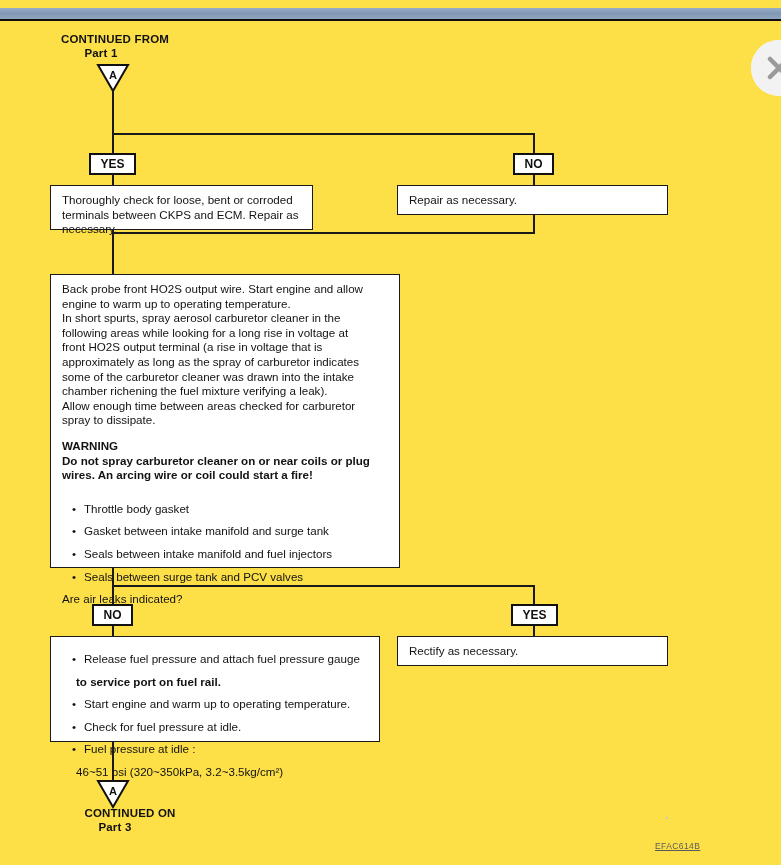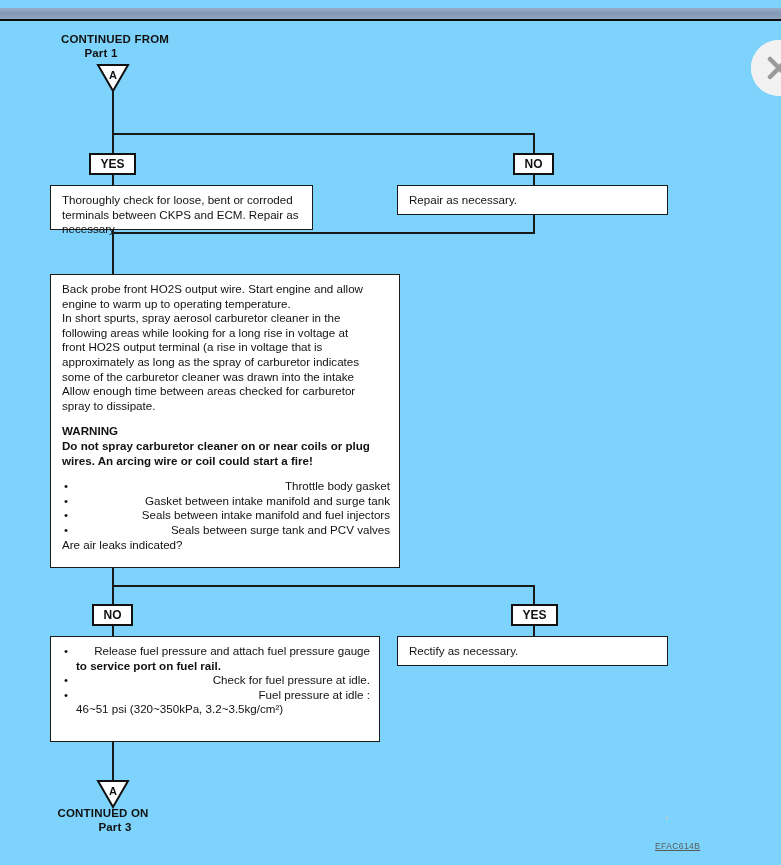--- a/index.html
+++ b/index.html
@@ -11,21 +11,21 @@
     height: 865px;
     background: #ffffff;
     font-family: "Liberation Sans", sans-serif;
     overflow: hidden;
     position: relative;
   }
   #root {
     position: relative;
     width: 781px;
     height: 865px;
-    background: #7dd3fc;
+    background: #fde047;
   }
 
   
   .top-bar {
     position: absolute;
     left: 0;
     top: 8px;
     width: 781px;
     height: 13px;
     background: linear-gradient(to bottom, #97acc6 0%, #8098b5 50%, #90a6be 100%);
@@ -132,22 +132,21 @@
     margin: 0;
   }
   .bullets {
     margin: 0;
     padding: 0;
     list-style: none;
   }
   .bullets li {
     position: relative;
     padding-left: 14px;
-    margin: 0;
-    text-align: right;
+    margin: 8px;
   }
   .bullets li:before {
     content: "\2022";
     position: absolute;
     left: 2px;
     top: 0;
   }
   .tail-q {
     margin-top: 11px;
   }
@@ -218,20 +217,21 @@
     <div class="hline" style="left:112px; top:210px; width:423px;"></div>
 
     <div class="proc-box" style="left:50px; top:252px; width:350px; height:294px;">
       <p>Back probe front HO2S output wire. Start engine and allow</p>
       <p>engine to warm up to operating temperature.</p>
       <p>In short spurts, spray aerosol carburetor cleaner in the</p>
       <p>following areas while looking for a long rise in voltage at</p>
       <p>front HO2S output terminal (a rise in voltage that is</p>
       <p>approximately as long as the spray of carburetor indicates</p>
       <p>some of the carburetor cleaner was drawn into the intake</p>
+      <p>chamber richening the fuel mixture verifying a leak).</p>
       <p>Allow enough time between areas checked for carburetor</p>
       <p>spray to dissipate.</p>
 
       <div class="spacer"></div>
 
       <p class="warn-title">WARNING</p>
       <p class="warn-body">Do not spray carburetor cleaner on or near coils or plug</p>
       <p class="warn-body">wires. An arcing wire or coil could start a fire!</p>
 
       <div class="spacer"></div>
@@ -259,39 +259,40 @@
 
     <div class="proc-box" style="left:50px; top:614px; width:330px; height:106px;">
       <ul class="bullets">
         <li>
           <span>Release fuel pressure and attach fuel pressure gauge</span>
           
         </li>
       </ul>
       <p style="padding-left:14px; margin:0;font-weight:bold;">to service port on fuel rail.</p>
       <ul class="bullets">
+        <li>Start engine and warm up to operating temperature.</li>
         <li>Check for fuel pressure at idle.</li>
         <li>Fuel pressure at idle :</li>
       </ul>
       <p style="padding-left:14px; margin:0;">46~51 psi (320~350kPa, 3.2~3.5kg/cm²)</p>
     </div>
 
     <div class="proc-box" style="left:397px; top:614px; width:271px; height:30px;">
       <p>Rectify as necessary.</p>
     </div>
 
     <div class="vline" style="left:112px; top:720px; height:40px;"></div>
 
     <div class="tri-connector" style="left:96px; top:757px;">
       <svg width="34" height="30" viewBox="0 0 34 30">
         <polygon points="2,2 32,2 17,28" fill="#ffffff" stroke="#111111" stroke-width="2"></polygon>
         <text x="17" y="16" font-family="Liberation Sans, sans-serif" font-size="11" font-weight="bold" fill="#111111" text-anchor="middle">A</text>
       </svg>
     </div>
 
-    <div class="caption" style="left:18px; top:784px; width:170px;">CONTINUED ON</div>
+    <div class="caption" style="left:45px; top:784px; width:170px;">CONTINUED ON</div>
     <div class="caption" style="left:30px; top:798px; width:170px;">Part 3</div>
 
     <div class="speck" style="left:666px; top:795px;"></div>
     <div class="fig-code" style="left:655px; top:819px;text-decoration:underline;">EFAC614B</div>
 
   </div>
 </div>
 
 </body></html>

